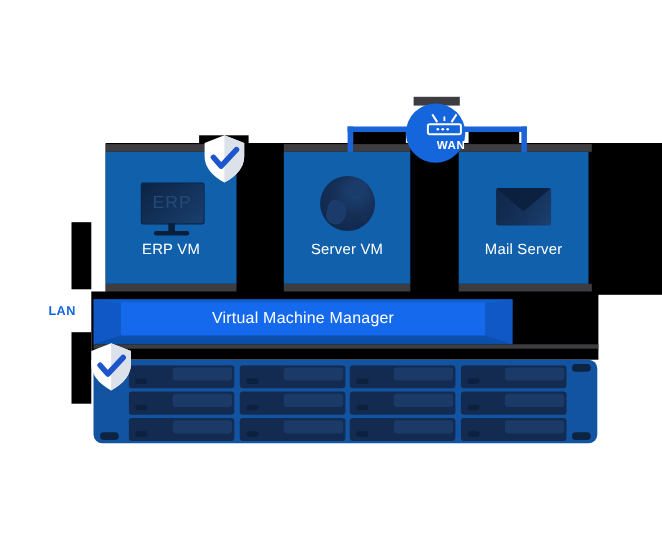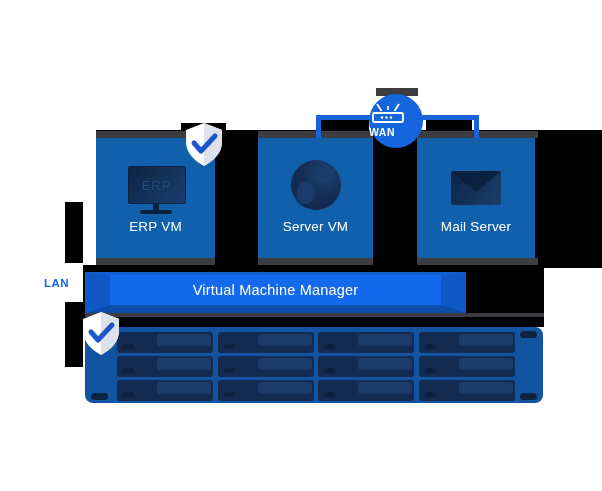--- a/index.html
+++ b/index.html
@@ -9,39 +9,39 @@
   .bk{position:absolute;background:#000;}
   .sh{position:absolute;background:#3d3d41;}
   
   .vmbox{position:absolute;top:138px;height:120px;background:var(--box-blue,#1160ab);}
   .vmlabel{position:absolute;left:0;right:0;top:81px;text-align:center;color:#fff;
            font-size:13.5px;letter-spacing:.2px;}
   
   .mon-screen{position:absolute;left:50%;top:28px;margin-left:-28px;width:56px;height:36px;
       background:linear-gradient(135deg,#0c2444 0%,#123056 45%,#1a3e6f 100%);
       border:1px solid #0a2140;border-radius:2px;display:flex;align-items:center;justify-content:center;}
-  .mon-screen span{color:#26497c;font-size:13px;letter-spacing:1px;}
+  .mon-screen span{color:#26497c;font-size:16px;letter-spacing:1px;}
   .mon-neck{position:absolute;left:50%;top:65px;margin-left:-3px;width:6px;height:8px;background:#0a1f3c;}
   .mon-base{position:absolute;left:50%;top:72px;margin-left:-16px;width:32px;height:4px;
       background:#0a1f3c;border-radius:2px;}
   
   .globe{position:absolute;left:50%;top:22px;margin-left:-25px;width:50px;height:50px;border-radius:50%;
       background:radial-gradient(circle at 65% 30%,#1d4372 0%,#142e55 45%,#0f2547 100%);overflow:hidden;}
   .globe .land1{position:absolute;left:6px;top:22px;width:18px;height:22px;background:#1b3c6a;
       border-radius:40% 60% 55% 45%;transform:rotate(14deg);}
   .globe .land2{position:absolute;left:26px;top:4px;width:17px;height:14px;background:#1b3c6a;
       border-radius:55% 45% 60% 40%;}
   
   .envelope{position:absolute;left:50%;top:33px;margin-left:-25px;width:50px;height:34px;
       background:linear-gradient(120deg,#0e2648 0%,#143159 55%,#1c4070 100%);border-radius:2px;overflow:hidden;}
   .envelope .flap{position:absolute;left:0;top:0;width:100%;height:100%;
       background:#0a1e3c;clip-path:polygon(0 0,50% 62%,100% 0);opacity:.85;}
   
   .wan-circle{position:absolute;left:369px;top:94px;width:54px;height:54px;border-radius:50%;
-      background:var(--accent-blue,#1565dc);display:flex;flex-direction:column;align-items:flex-start;}
+      background:var(--accent-blue,#1565dc);display:flex;flex-direction:column;align-items:flex-end;}
   .wan-circle svg{margin-top:9px;}
   .wan-text{color:#fff;font-size:10.5px;font-weight:700;letter-spacing:.5px;margin-top:1px;}
   .line{position:absolute;background:var(--line-blue,#1a63d8);}
   
   .lan-label{position:absolute;left:44px;top:277px;color:var(--accent-blue,#1565dc);
       font-size:11.5px;font-weight:600;letter-spacing:.4px;}
   
   .bar{position:absolute;left:85px;top:272px;width:381px;height:41px;
       background:linear-gradient(180deg,#1160d2 0%,#0d54b8 55%,#0b4da6 100%);}
   .bar-face{position:absolute;left:25px;right:25px;top:3px;bottom:8px;background:#1569ec;

